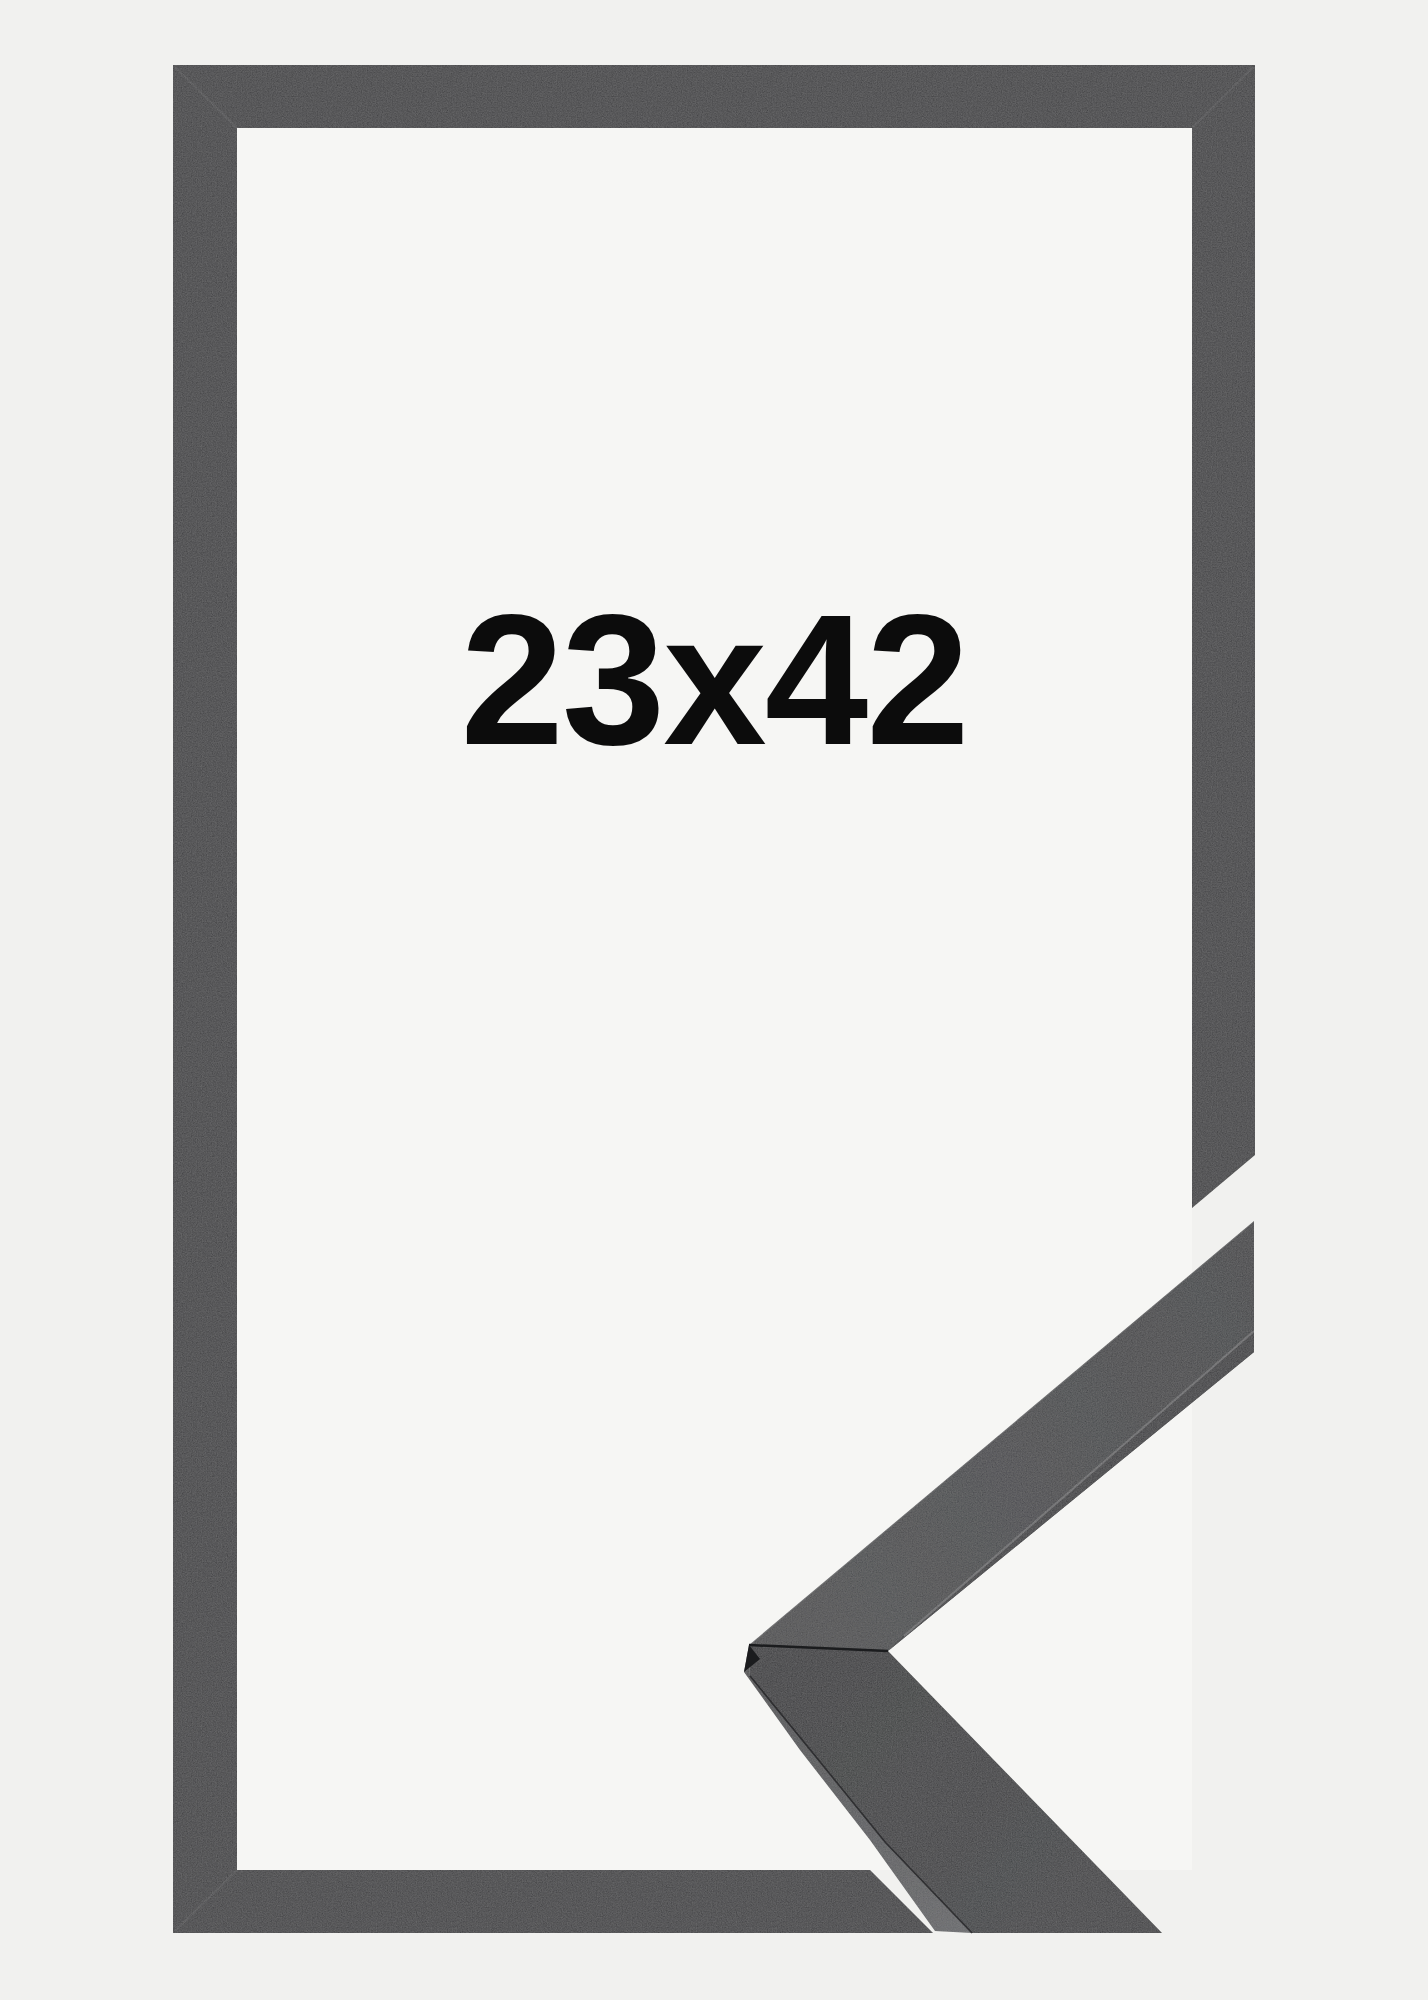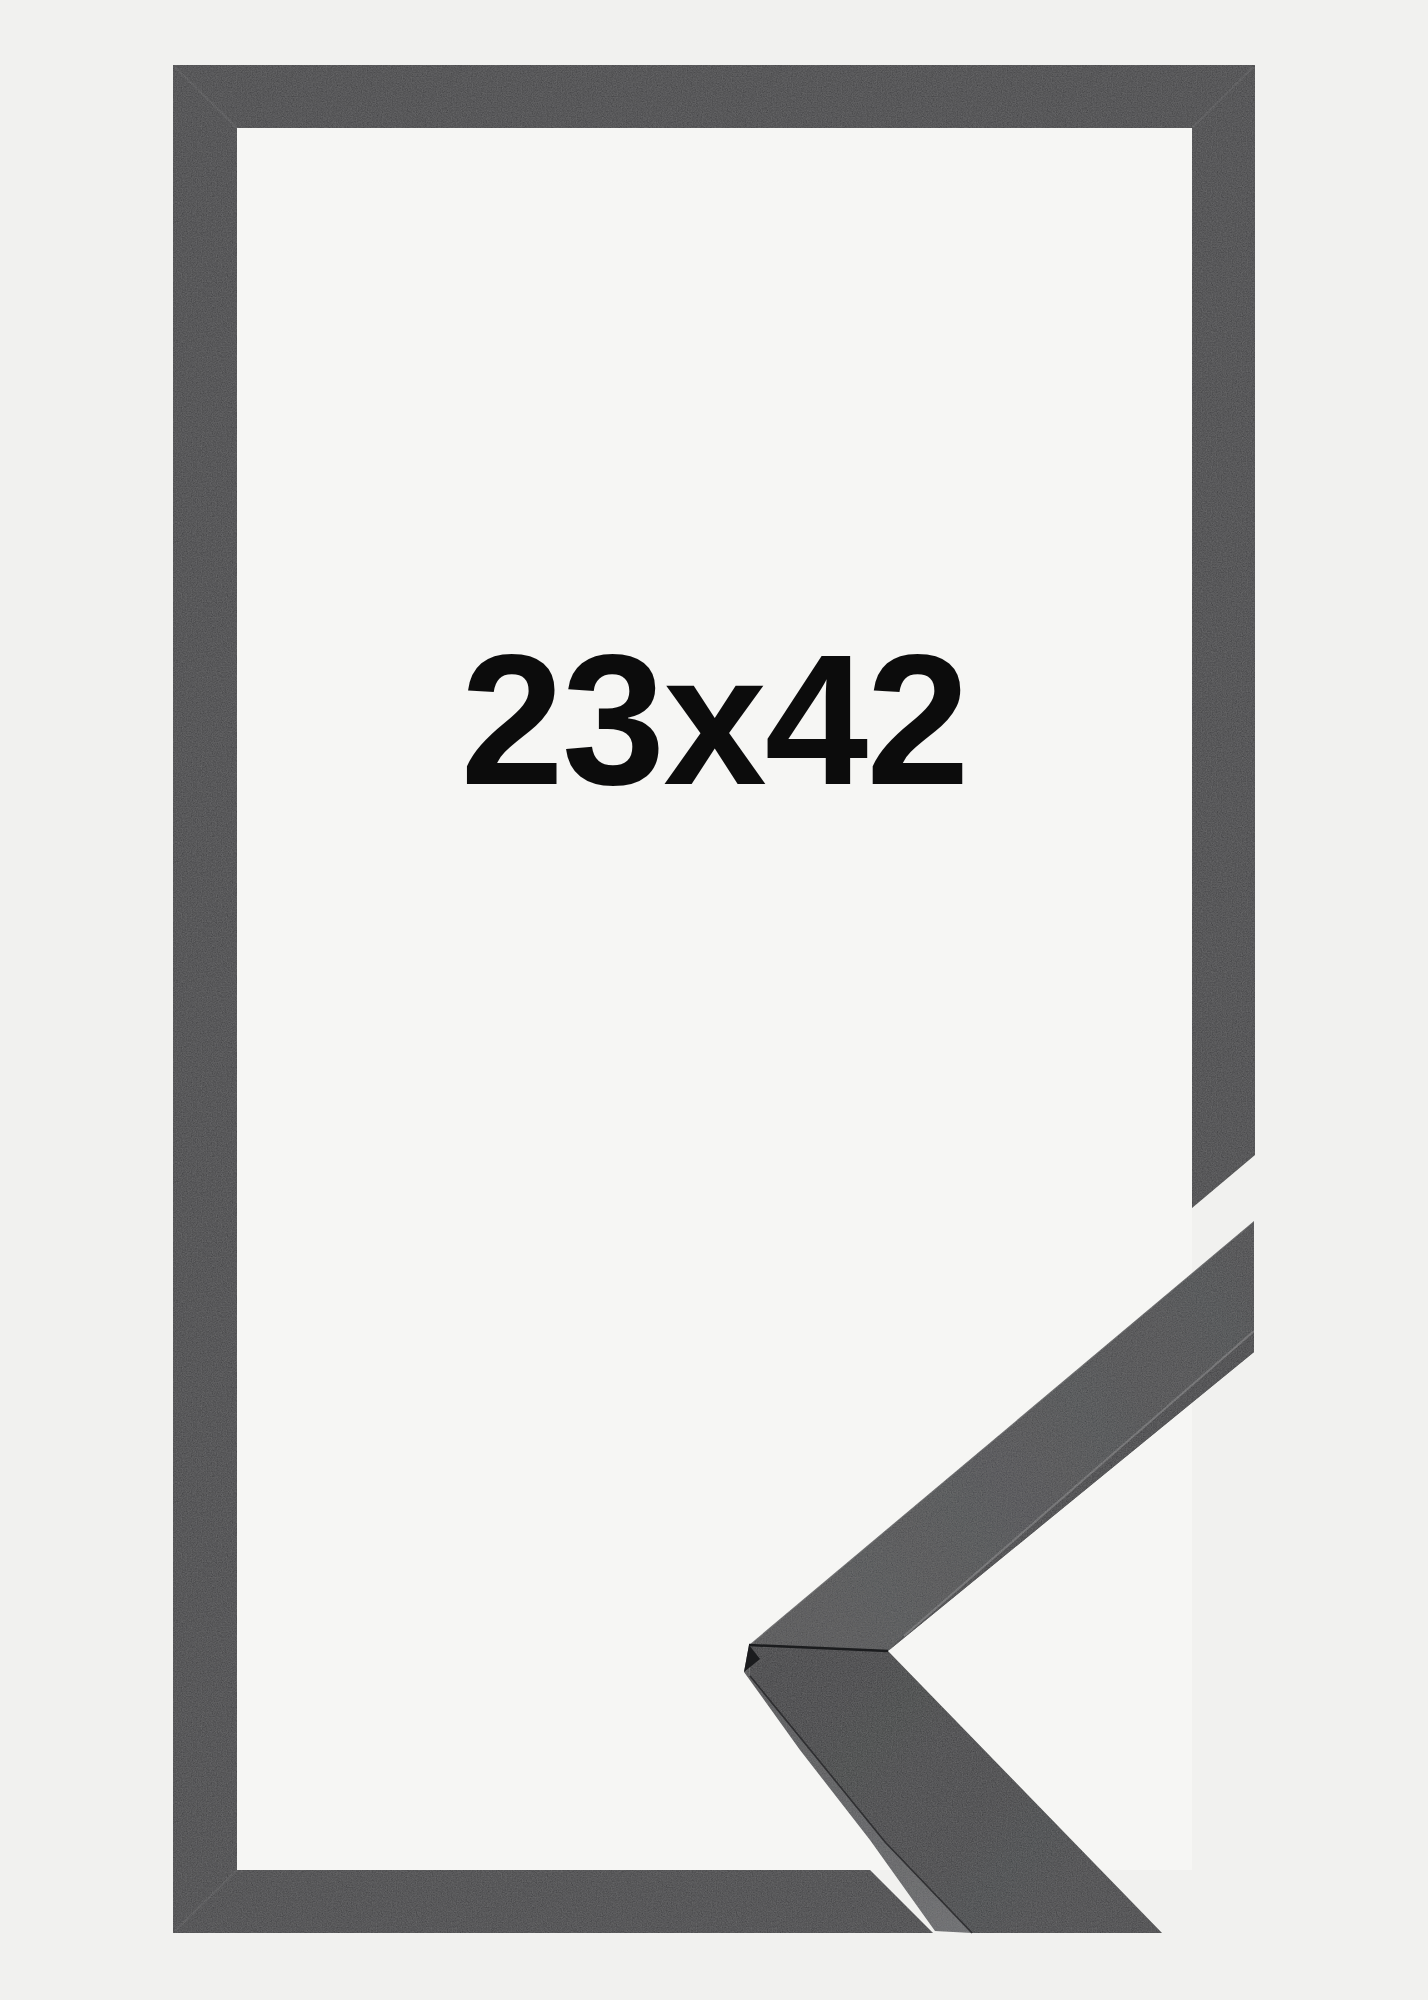--- a/index.html
+++ b/index.html
@@ -25,21 +25,21 @@
   }
   
   .interior      { fill: var(--frame-interior, #f6f6f4); }
   .frame-border  { fill: var(--frame, #2e2f30); }
   .miter-seam-faint { stroke: rgba(255,255,255,0.06); stroke-width: 2; }
   .upper-strip   { fill: var(--inner-strip, #2a2b2e); }
   .seam-dark     { stroke: var(--seam-dark, #1b1c1e); }
   .size-label {
     position: absolute;
     left: 714px;
-    top: 627px;
+    top: 587px;
     transform: translateX(-50%);
     font-size: 186px;
     font-weight: 700;
     letter-spacing: -2px;
     line-height: 1;
     white-space: nowrap;
     color: var(--text, #0c0c0c);
     user-select: none;
   }
 </style>

